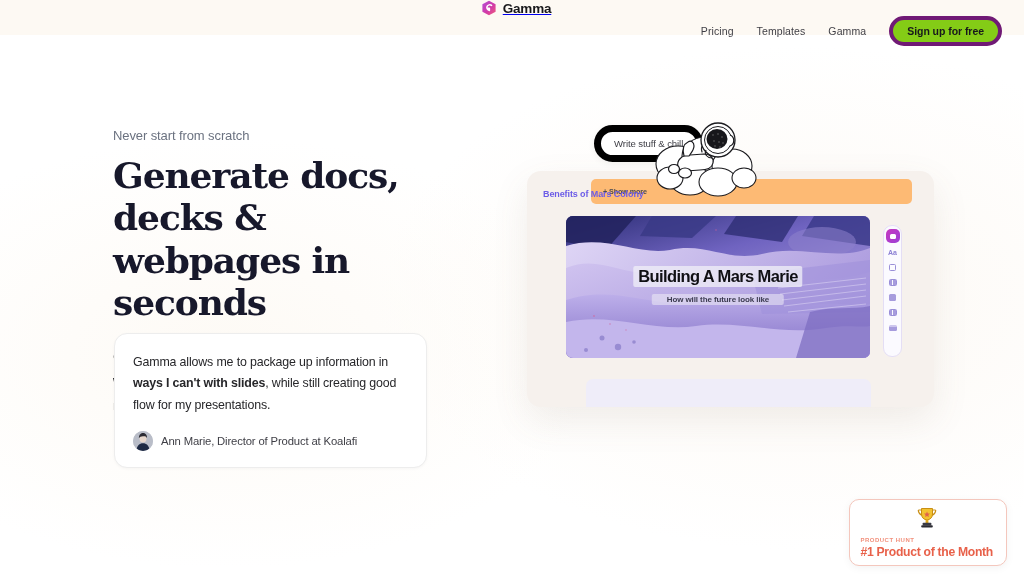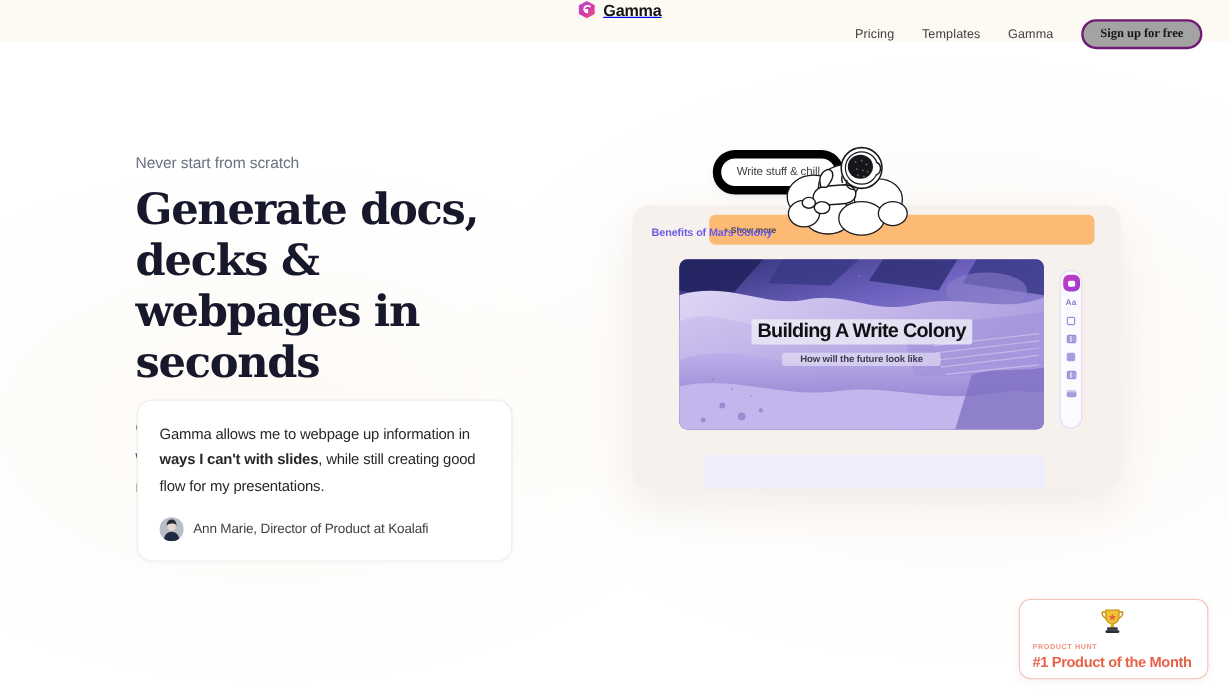--- a/index.html
+++ b/index.html
@@ -60,27 +60,27 @@
     font-size: 10.5px;
     color: #3f3f46;
     text-decoration: none;
     letter-spacing: 0.1px;
   }
 
   .signup-btn {
     font-size: 10.5px;
     font-weight: 700;
     color: #18181b;
-    background: #a3a3a3;
-    border: 2px solid #701a75;
+    background: #84cc16;
+    border: 4px solid #701a75;
     border-radius: 999px;
     padding: 5px 14px;
     cursor: pointer;
     letter-spacing: -0.05px;
-    font-family: Liberation Serif, serif;
+    font-family: Liberation Sans, sans-serif;
   }
 
   
   .hero-left {
     position: absolute;
     left: 113px;
     top: 128px;
     width: 400px;
     z-index: 10;
   }
@@ -437,21 +437,21 @@
   </h1>
 
   <p class="subcopy">
     <span>Create a working </span><b>presentation</b><span>, </span><b>document</b><span> or </span><b>webpage</b><span> you can refine and customize in under a minute, using our powerful </span><b>AI generator</b><span>.</span>
   </p>
 
 </section>
 
 <aside class="testimonial">
   <p class="quote">
-    <span>Gamma allows me to webpage up information in </span><b>ways I can't with slides</b><span>, while still creating good flow for my presentations.</span>
+    <span>Gamma allows me to package up information in </span><b>ways I can't with slides</b><span>, while still creating good flow for my presentations.</span>
   </p>
 
   <div class="attrib">
     <span class="avatar">
       <svg width="20" height="20" viewBox="0 0 20 20">
         <rect width="20" height="20" fill="#b9bdc8"></rect>
         <ellipse cx="10" cy="7.4" rx="3.5" ry="4.1" fill="#e8d8cd"></ellipse>
         <path d="M3.2 20 C3.8 14.6 6.6 12.2 10 12.2 C13.4 12.2 16.2 14.6 16.8 20 Z" fill="#1e2a44"></path>
         <path d="M5.9 7.1 C5.9 3.4 8 2 10 2 C12.2 2 14.2 3.5 14.1 7.3 C13.6 5.6 12.4 5 10 5.2 C7.9 5.4 6.6 6 5.9 7.1 Z" fill="#2b2b33"></path>
       </svg>
@@ -512,21 +512,21 @@
           <circle cx="68" cy="126" r="1.8"></circle>
       </g>
       <g fill="#d2649a" opacity="0.65">
         <circle cx="28" cy="100" r="0.9"></circle>
           <circle cx="44" cy="108" r="0.8"></circle>
         <circle cx="60" cy="114" r="0.7"></circle>
           <circle cx="150" cy="14" r="0.8"></circle>
       </g>
       <path d="M244 96 C266 90 286 94 304 90 L304 142 L230 142 Z" fill="#7e6dc2" opacity="0.75"></path>
     </svg>
-    <span class="slide-title">Building A Write Colony</span>
+    <span class="slide-title">Building A Mars Marie</span>
     <span class="slide-sub">How will the future look like</span>
   </div>
 
   <div class="benefits-card"></div>
   <span class="benefits-label">Benefits of Mars Colony</span>
 
   <div class="toolbar">
     <span class="tool-active">
         <i class="g"></i>
       </span>

